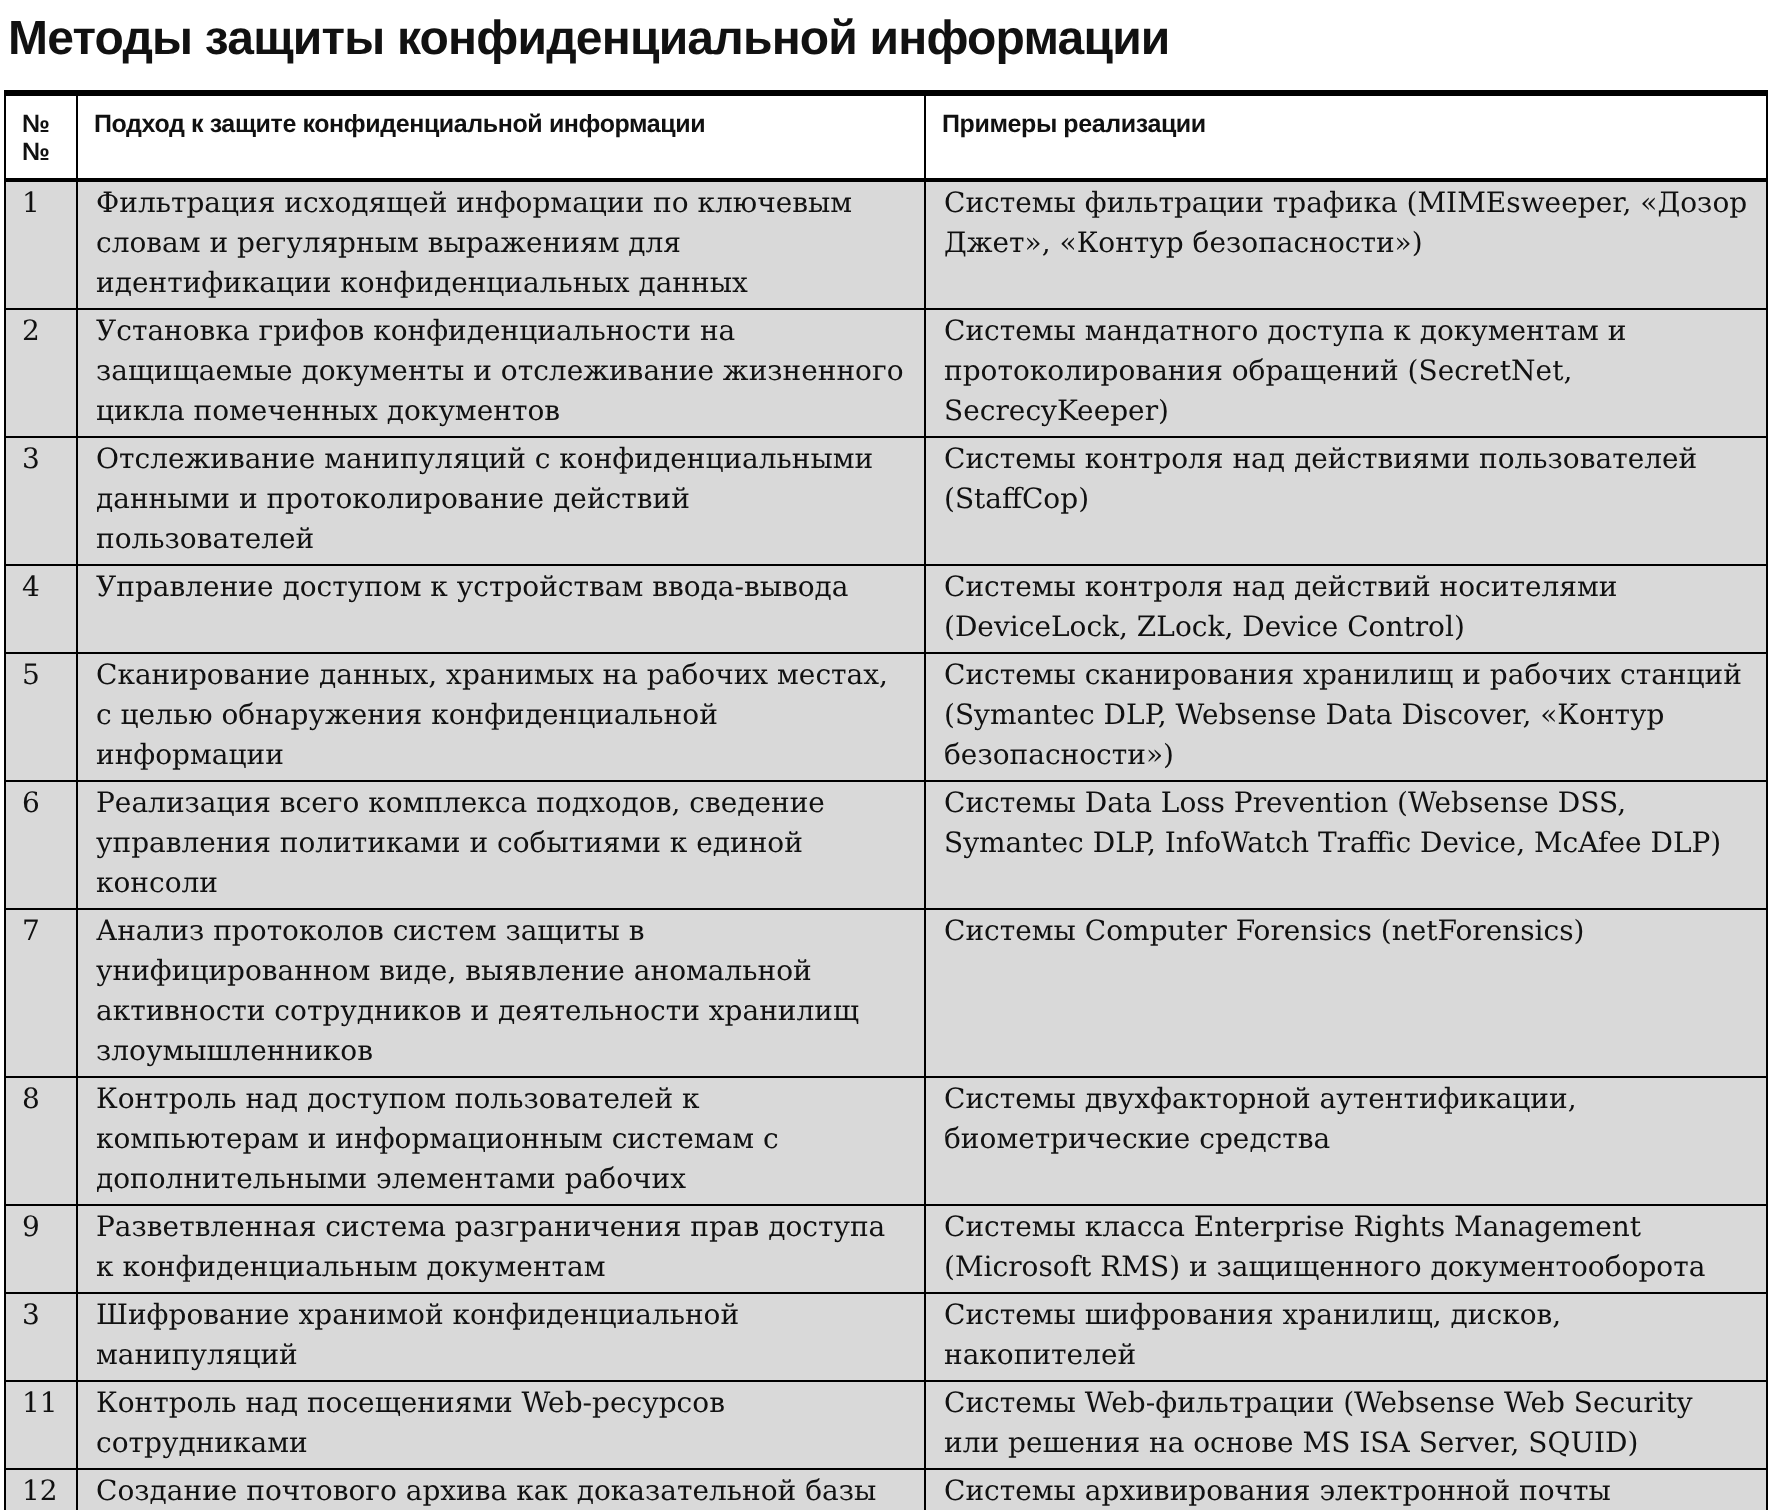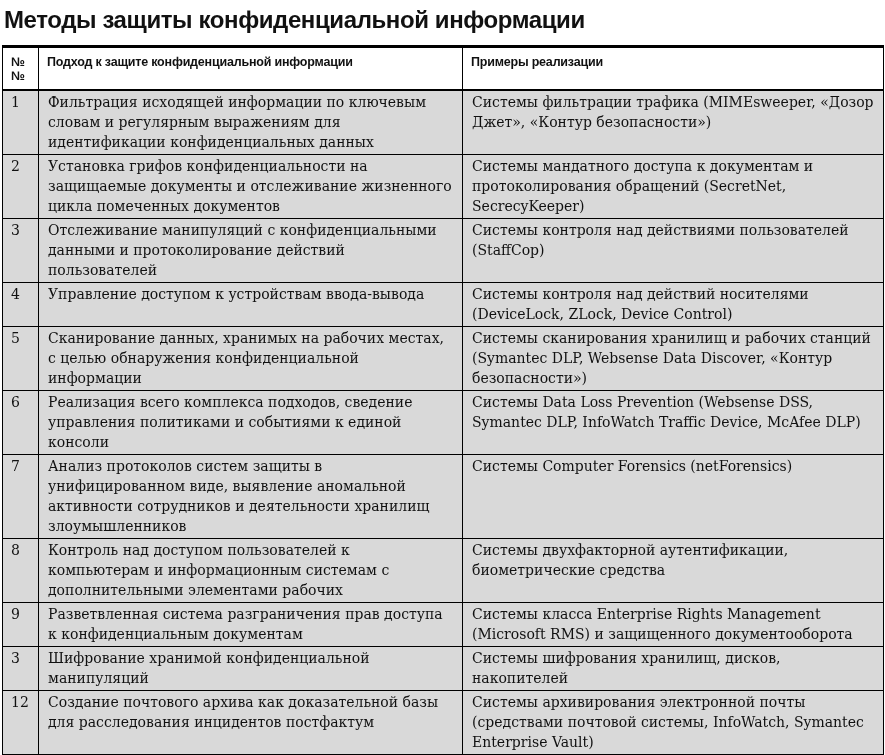--- a/index.html
+++ b/index.html
@@ -130,20 +130,25 @@
     <td class="cell-approach">Разветвленная система разграничения прав доступа к конфиденциальным документам</td>
     <td class="cell-examples">Системы класса Enterprise Rights Management (Microsoft RMS) и защищенного документооборота</td>
   </tr>
 
   <tr>
     <td class="cell-num">3</td>
     <td class="cell-approach">Шифрование хранимой конфиденциальной манипуляций</td>
     <td class="cell-examples">Системы шифрования хранилищ, дисков, накопителей</td>
   </tr>
 
+  <tr>
+    <td class="cell-num">11</td>
+    <td class="cell-approach">Контроль над посещениями Web-ресурсов сотрудниками</td>
+    <td class="cell-examples">Системы Web-фильтрации (Websense Web Security или решения на основе MS ISA Server, SQUID)</td>
+  </tr>
 
   <tr>
     <td class="cell-num">12</td>
     <td class="cell-approach">Создание почтового архива как доказательной базы для расследования инцидентов постфактум</td>
     <td class="cell-examples">Системы архивирования электронной почты (средствами почтовой системы, InfoWatch, Symantec Enterprise Vault)</td>
   </tr>
 </tbody>
   </table>
 
 </div>

